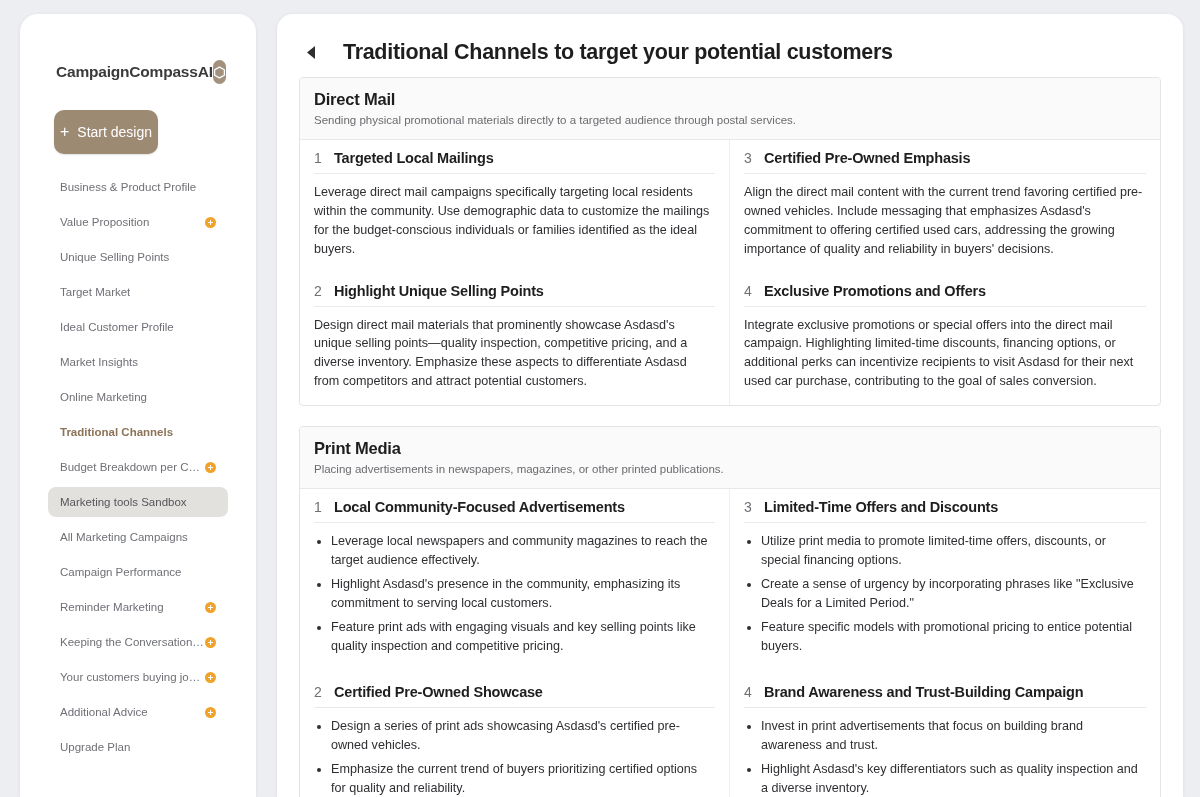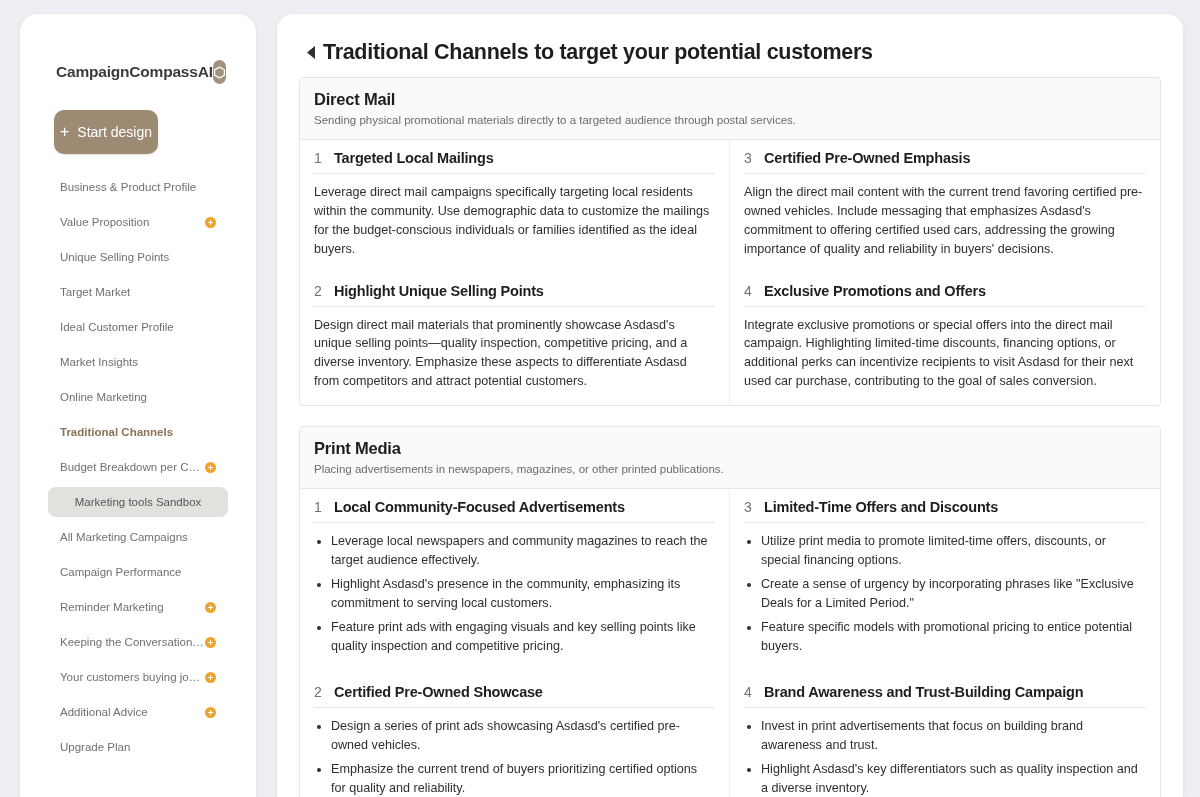--- a/index.html
+++ b/index.html
@@ -79,21 +79,20 @@
     color: #6f7076;
     cursor: pointer;
     margin-bottom: 5px;
     justify-content: space-between;
   }
   .nav-item .label { white-space: nowrap; overflow: hidden; text-overflow: ellipsis; }
   .nav-item.active-text { color: #8c7357; font-weight: bold; text-align: center; }
   .nav-item.selected {
     background: #e3e1de;
     color: #55565b;
-    justify-content: center;
   }
   .dot {
     width: 11px; height: 11px;
     border-radius: 50%;
     background: #f0a32a;
     flex: 0 0 auto;
     position: relative;
   }
   .dot::after {
     content: "";
@@ -116,21 +115,21 @@
     left: 277px; top: 14px;
     width: 906px; height: 783px;
     background: #ffffff;
     border-radius: 16px 16px 0 0;
     box-shadow: 0 1px 4px rgba(0,0,0,0.07);
     overflow: hidden;
   }
   .page-header {
     display: flex;
     align-items: center;
-    gap: 4px;
+    gap: 24px;
     padding: 26px 26px 12px 26px;
   }
   .back-arrow {
     width: 16px; height: 16px;
     display: flex; align-items: center; justify-content: center;
     color: #2e2e2e;
     cursor: pointer;
     font-size: 13px;
   }
   .page-title {

